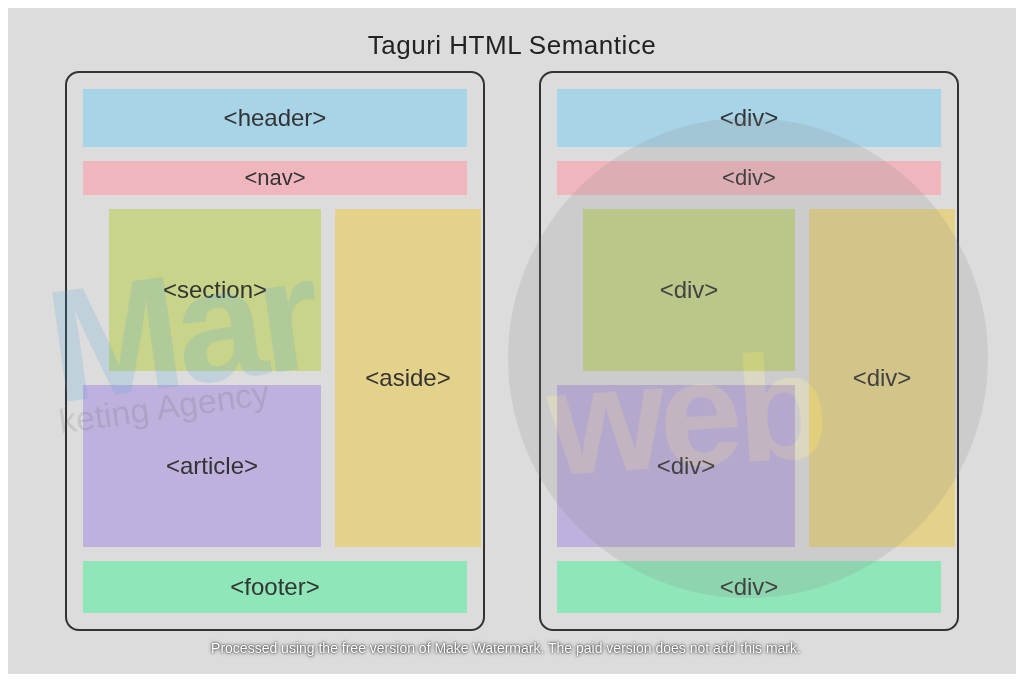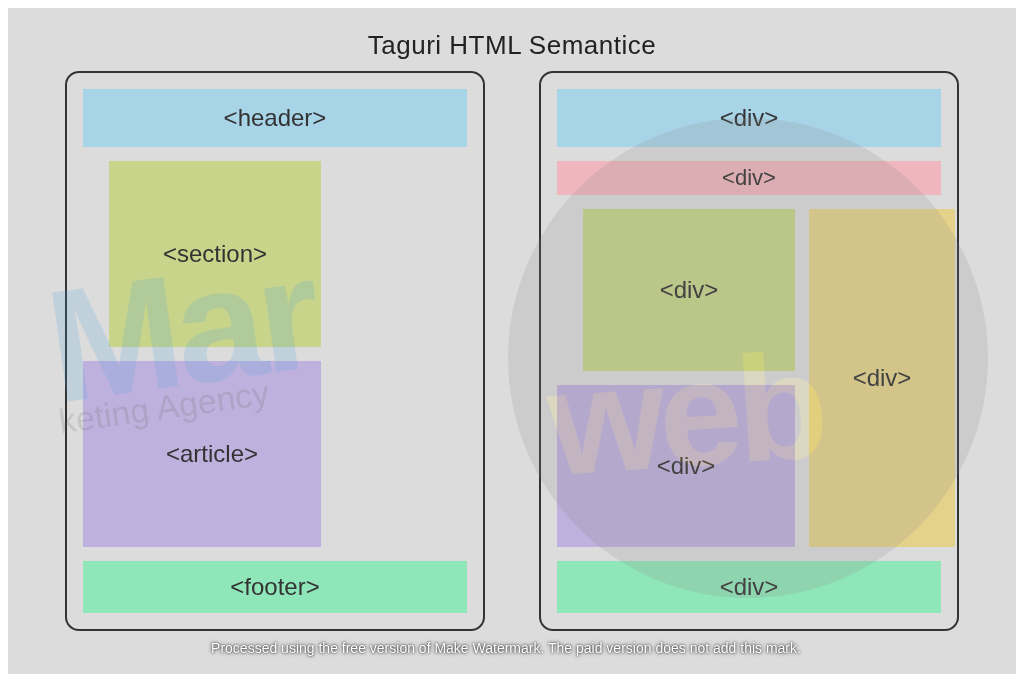--- a/index.html
+++ b/index.html
@@ -133,25 +133,27 @@
   </div>
 
   <div class="titles">
     <div class="title">Taguri HTML Semantice</div>
   </div>
 
   <div class="panels">
 
     <div class="panel">
       <div class="block header-block">&lt;header&gt;</div>
+      <div class="block nav-block">&lt;nav&gt;</div>
       <div class="mid-row">
         <div class="left-col">
           <div class="block section-block">&lt;section&gt;</div>
           <div class="block article-block">&lt;article&gt;</div>
         </div>
+        <div class="block aside-block">&lt;aside&gt;</div>
       </div>
       <div class="block footer-block">&lt;footer&gt;</div>
     </div>
 
     <div class="panel">
       <div class="block header-block">&lt;div&gt;</div>
       <div class="block nav-block">&lt;div&gt;</div>
       <div class="mid-row">
         <div class="left-col">
           <div class="block section-block">&lt;div&gt;</div>

